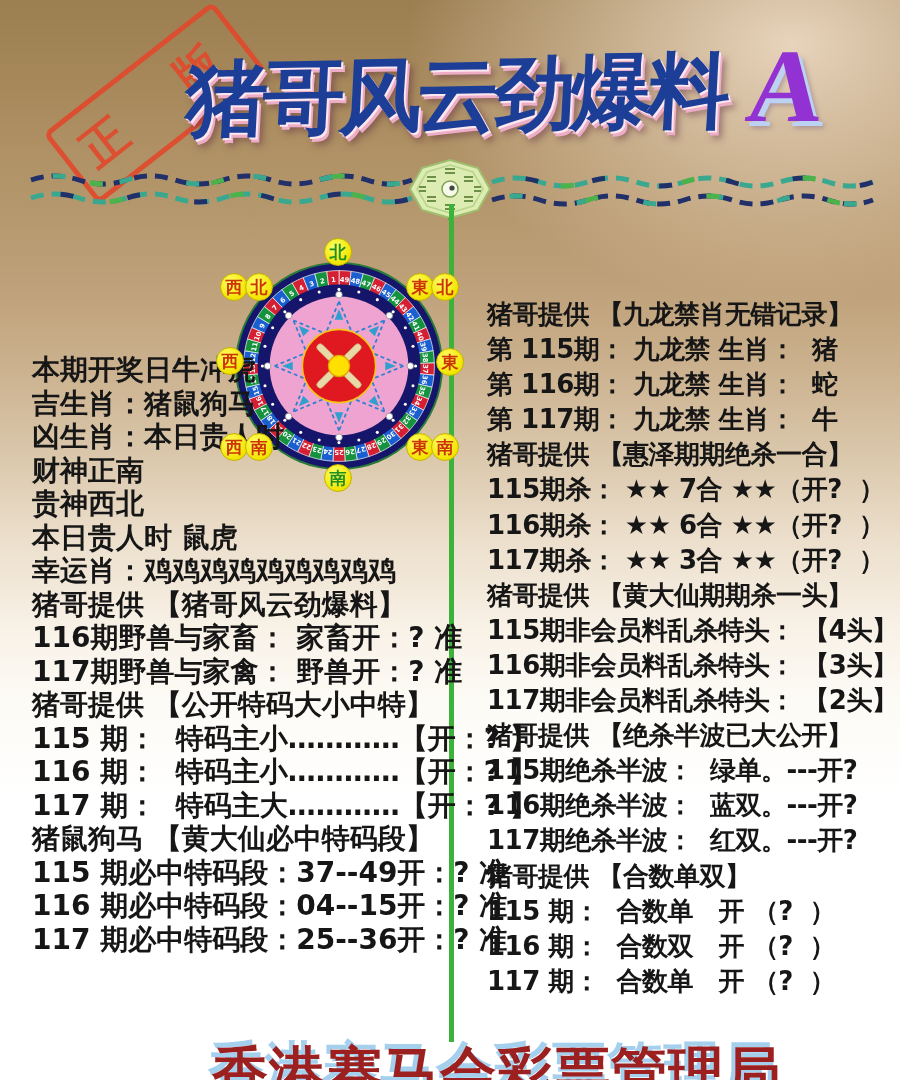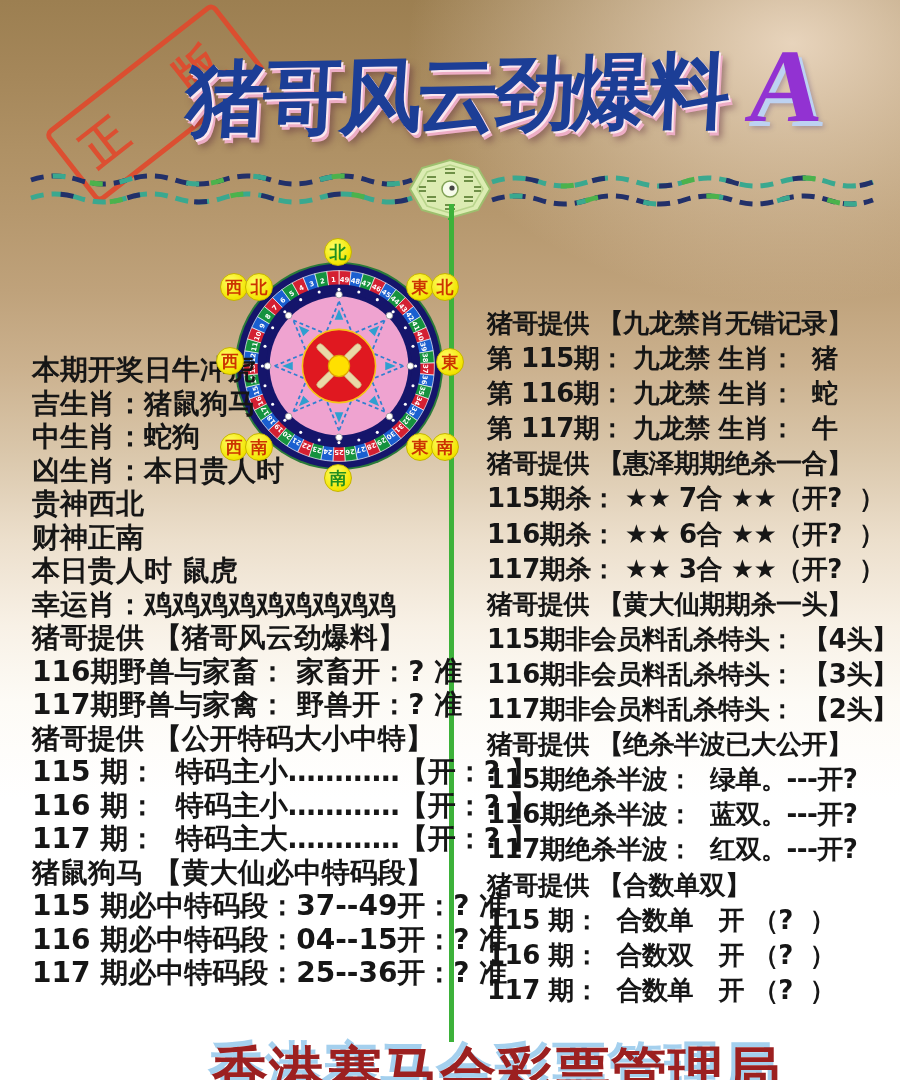--- a/index.html
+++ b/index.html
@@ -34,21 +34,21 @@
   .badge{position:absolute;width:28px;height:28px;border-radius:50%;z-index:3;
     background:radial-gradient(circle at 38% 32%,#ffff66,#f2e400 70%,#ddc900);
     border:1px solid #c6b400;box-sizing:border-box;
     display:flex;align-items:center;justify-content:center;
     font-size:17px;font-weight:bold;line-height:1;}
   
   .col{position:absolute;z-index:2;color:#161616;font-weight:bold;}
   .col .row{white-space:pre;overflow:visible;}
   .col-left{left:32px;top:315px;width:420px;margin-top:38px;}
   .col-left .row{height:33.5px;line-height:33.5px;font-size:28px;letter-spacing:0;}
-  .col-right{left:487px;top:306px;width:412px;}
+  .col-right{left:487px;top:297px;width:412px;}
   .col-right .row{height:35.1px;line-height:35.1px;font-size:26px;letter-spacing:-.5px;}
   
   .watermark{position:absolute;left:212px;top:1036px;z-index:4;white-space:nowrap;
     font-size:56px;font-weight:bold;color:#9c2020;letter-spacing:1px;
     text-shadow:-4px -5px 0 #a4d0ee;}
 </style>
 </head>
 <body>
 
 <div class="page">
@@ -278,24 +278,23 @@
       <div class="badge" style="left: 220px; top: 433px; color: rgb(204, 51, 0);">西</div>
       <div class="badge" style="left: 245px; top: 433px; color: rgb(204, 51, 0);">南</div>
       <div class="badge" style="left: 406px; top: 433px; color: rgb(204, 51, 0);">東</div>
       <div class="badge" style="left: 431px; top: 433px; color: rgb(204, 51, 0);">南</div>
       <div class="badge" style="left: 324px; top: 464px; color: rgb(31, 143, 31);">南</div>
     </div>
 
   <div class="col col-left" id="col-left">
       <div class="row">本期开奖日牛冲虎</div>
       <div class="row">吉生肖：猪鼠狗马</div>
-      <div class="row">中生肖：蛇狗</div>
       <div class="row">凶生肖：本日贵人时</div>
+      <div class="row">财神正南</div>
       <div class="row">贵神西北</div>
-      <div class="row">财神正南</div>
       <div class="row">本日贵人时 鼠虎</div>
       <div class="row">幸运肖：鸡鸡鸡鸡鸡鸡鸡鸡鸡</div>
       <div class="row">猪哥提供 【猪哥风云劲爆料】</div>
       <div class="row">116期野兽与家畜： 家畜开：? 准</div>
       <div class="row">117期野兽与家禽： 野兽开：? 准</div>
       <div class="row">猪哥提供 【公开特码大小中特】</div>
       <div class="row">115 期：  特码主小…………【开：? 】</div>
       <div class="row">116 期：  特码主小…………【开：? 】</div>
       <div class="row">117 期：  特码主大…………【开：? 】</div>
       <div class="row">猪鼠狗马 【黄大仙必中特码段】</div>

